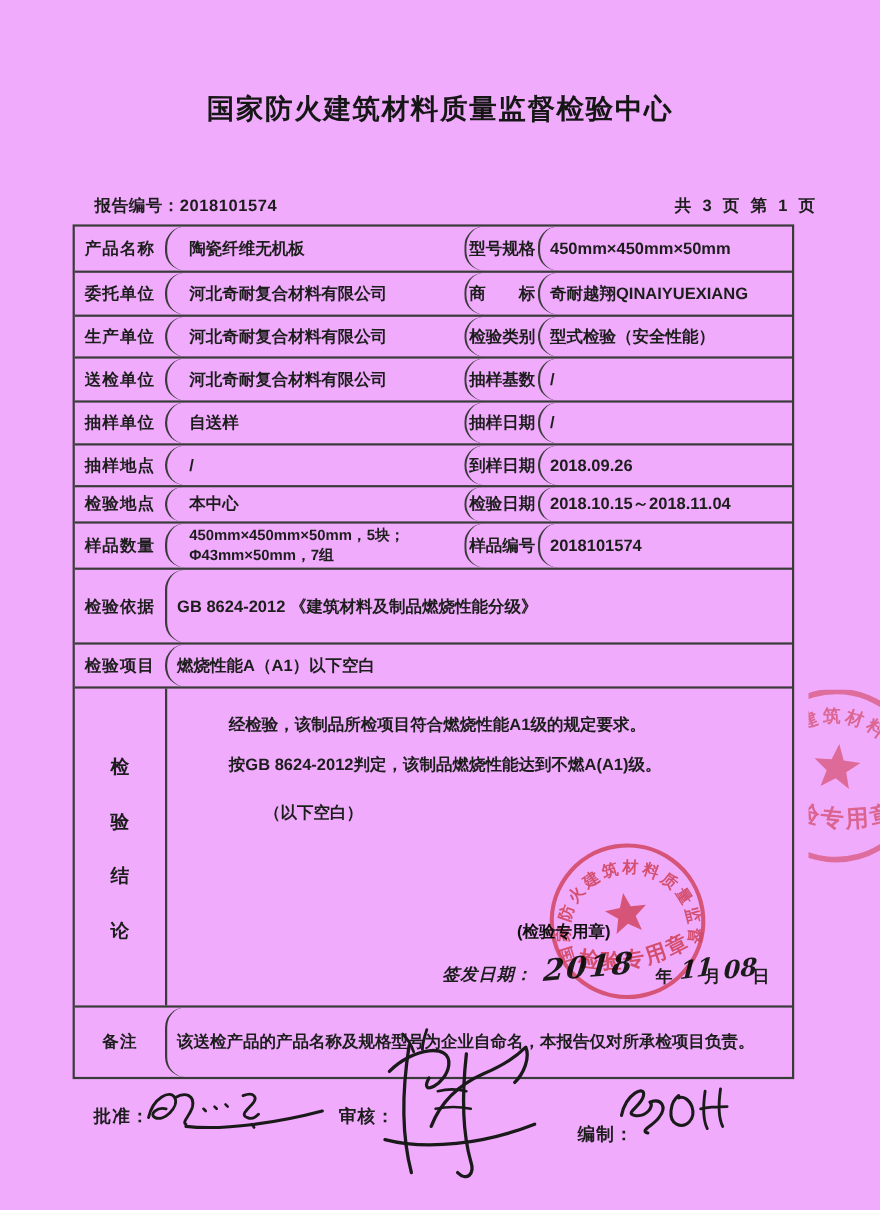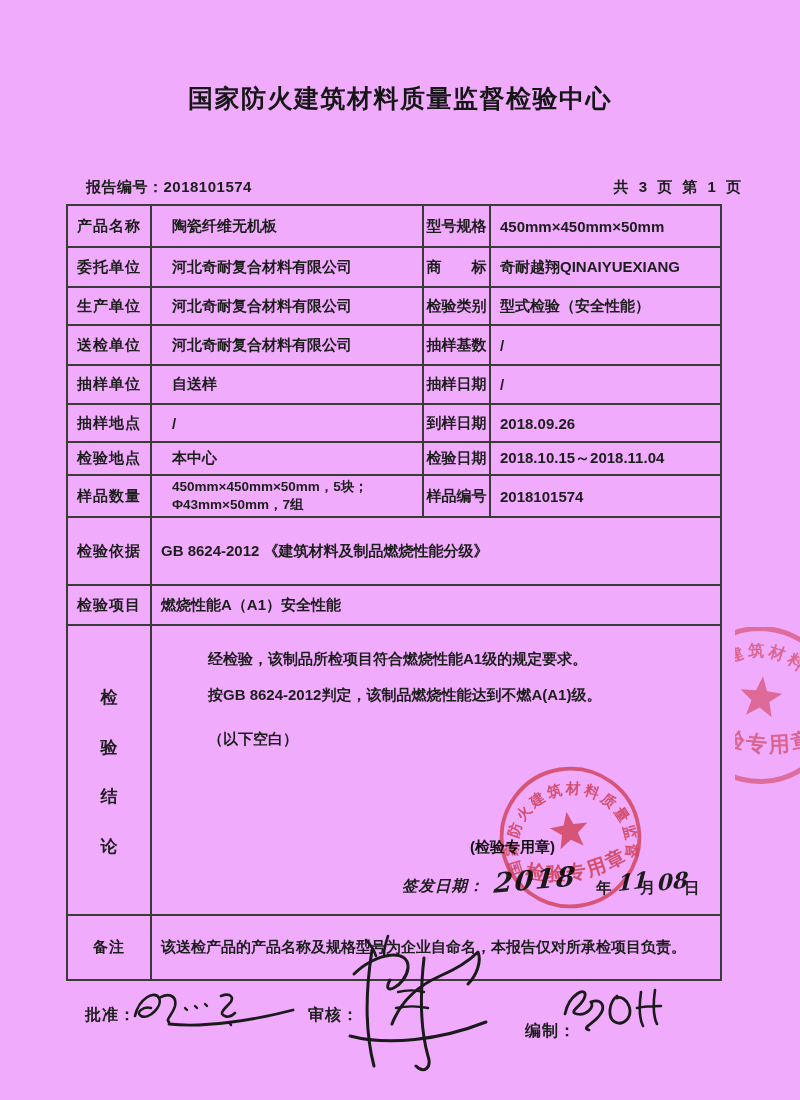--- a/index.html
+++ b/index.html
@@ -26,36 +26,36 @@
   .meta-left{letter-spacing:.5px;}
   .meta-right{letter-spacing:3px;}
   
   .rpt-table{
     position:absolute;top:204px;left:66px;width:656px;
     border:2px solid #3a3a3a;box-sizing:border-box;
     font-size:15px;font-weight:700;
   }
   .trow{display:flex;box-sizing:border-box;border-top:2px solid #3a3a3a;}
   .trow:first-child{border-top:none;}
-  .cell{box-sizing:border-box;display:flex;align-items:center;}
+  .cell{box-sizing:border-box;display:flex;align-items:center;border-radius:18px;}
   .c1{width:82px;justify-content:center;text-align:center;flex:none;letter-spacing:1px;}
   .c2{width:272px;border-left:2px solid #3a3a3a;padding:2px 6px 2px 20px;flex:none;}
   .c3{width:67px;border-left:2px solid #3a3a3a;justify-content:center;text-align:center;flex:none;}
   .c4{flex:1;border-left:2px solid #3a3a3a;padding:2px 6px 2px 9px;}
   .cwide{flex:1;border-left:2px solid #3a3a3a;padding:2px 6px 2px 9px;}
   .small-val{font-size:13.5px;line-height:18px;letter-spacing:0;}
   
   .concl-label{
     width:82px;flex:none;display:flex;flex-direction:column;align-items:center;
     justify-content:space-evenly;padding:34px 0 30px;box-sizing:border-box;
     font-size:17px;font-weight:700;letter-spacing:0;
   }
   .concl-body{flex:1;border-left:2px solid #3a3a3a;position:relative;padding-left:16px;}
   .concl-line{position:absolute;left:56px;white-space:nowrap;font-size:15px;font-weight:700;}
-  .cl1{top:24px;} .cl2{top:60px;} .cl3{top:104px;}
+  .cl1{top:24px;} .cl2{top:60px;} .cl3{top:104px;margin-left:32px;}
   .seal-note{position:absolute;left:318px;top:212px;font-size:15px;font-weight:700;color:#101010;}
   .sign-label{position:absolute;left:250px;top:250px;font-size:15.5px;font-weight:700;letter-spacing:1px;font-style:italic;}
   .hand{
     font-family:"DejaVu Serif","Liberation Serif",serif;
     font-style:italic;font-weight:700;color:#1b1b1b;white-space:nowrap;
   }
   .hand-year{position:absolute;left:342px;top:238px;font-size:27px;transform:rotate(-5deg) skewX(-10deg);letter-spacing:2px;}
   .unit{position:absolute;font-size:15.5px;font-weight:700;}
   .u-year{left:444px;top:252px;} .u-month{left:488px;top:252px;} .u-day{left:532px;top:252px;}
   .hand-month{position:absolute;left:466px;top:242px;font-size:22px;transform:rotate(-8deg) skewX(-12deg);}
@@ -138,21 +138,21 @@
       <div class="cell c3">样品编号</div>
       <div class="cell c4">2018101574</div>
     </div>
 
     <div class="trow" style="height:68px">
       <div class="cell c1">检验依据</div>
       <div class="cell cwide">GB 8624-2012 《建筑材料及制品燃烧性能分级》</div>
     </div>
     <div class="trow" style="height:40px">
       <div class="cell c1">检验项目</div>
-      <div class="cell cwide">燃烧性能A（A1）安全性能</div>
+      <div class="cell cwide">燃烧性能A（A1）以下空白</div>
     </div>
 
     <div class="trow" style="height:290px">
       <div class="concl-label">
         <span>检</span>
         <span>验</span>
         <span>结</span>
         <span>论</span>
       </div>
       <div class="concl-body">

